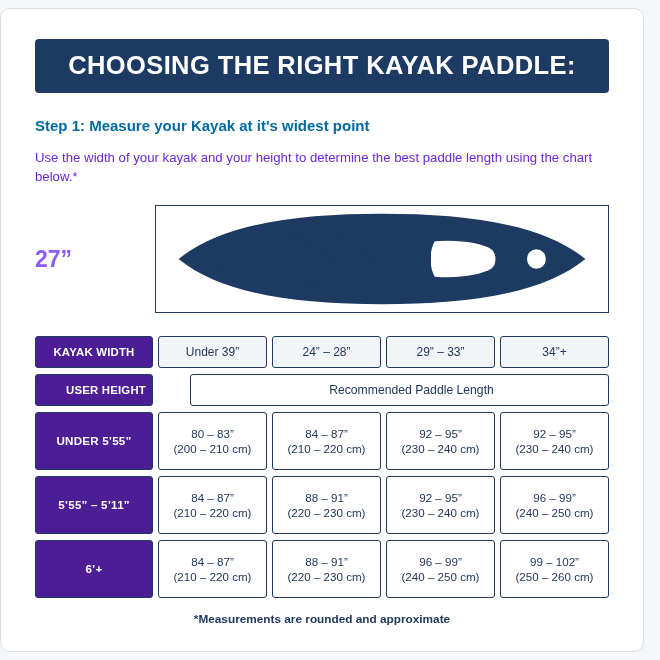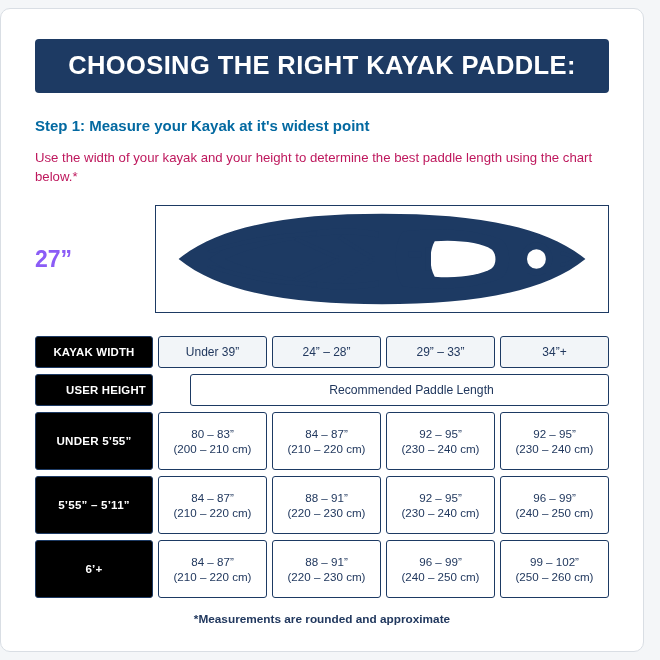--- a/index.html
+++ b/index.html
@@ -43,21 +43,21 @@
   .step {
     margin-top: 24px;
     font-size: 15px;
     font-weight: bold;
     color: #0369a1;
   }
   .desc {
     margin-top: 14px;
     font-size: 13.2px;
     line-height: 1.45;
-    color: #be185d;
+    color: #6d28d9;
     max-width: 575px;
   }
 
   
   .kayak-row {
     margin-top: 14px;
     display: flex;
     align-items: center;
     height: 118px;
   }
@@ -94,21 +94,21 @@
     justify-content: center;
     text-align: center;
     font-size: 11.6px;
     line-height: 1.35;
     color: #21385e;
     background: #ffffff;
   }
   .lbl {
     width: 118px;
     min-width: 118px;
-    background: #000000;
+    background: #4c1d95;
     color: #ffffff;
     font-weight: bold;
     font-size: 11.4px;
     letter-spacing: 0.2px;
   }
   .head-row .cell { height: 32px; }
   .head-row .data { flex: 1; background: #f2f5f8; font-size: 12px; }
   .sub-row .cell { height: 32px; padding-left: 24px; }
   .sub-row .wide { flex: 1; font-size: 12.2px; margin-left: 32px; }
   .body-row { }

